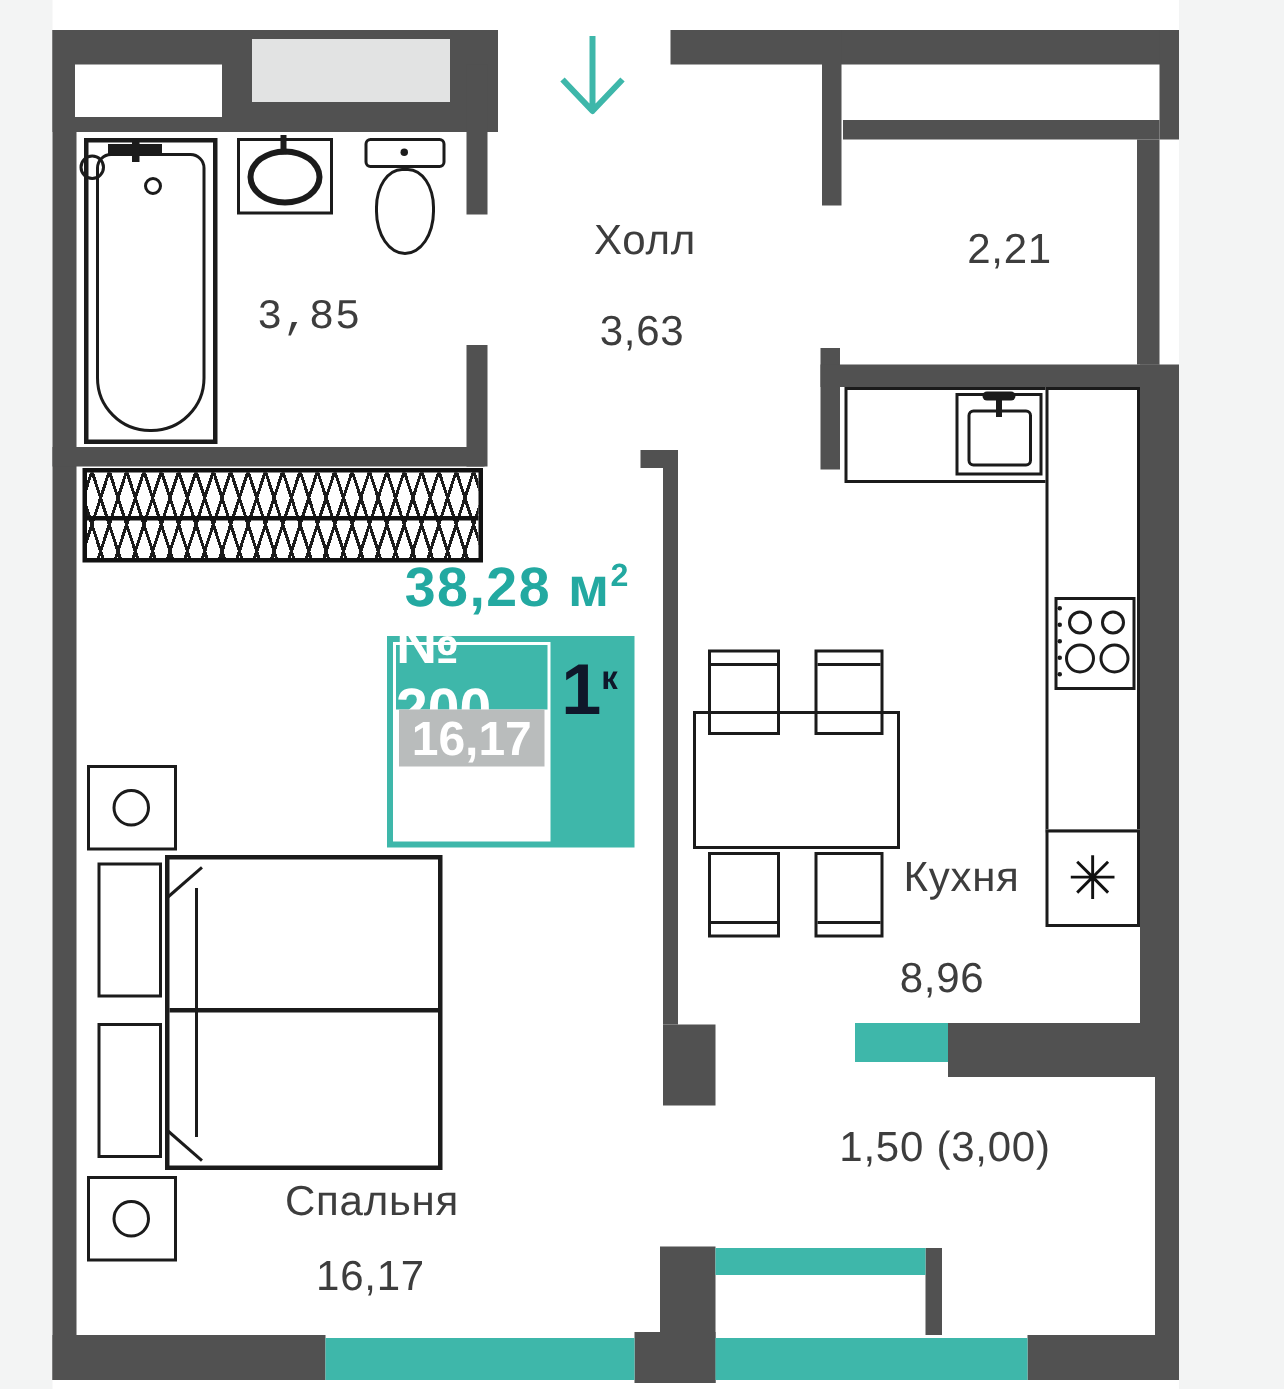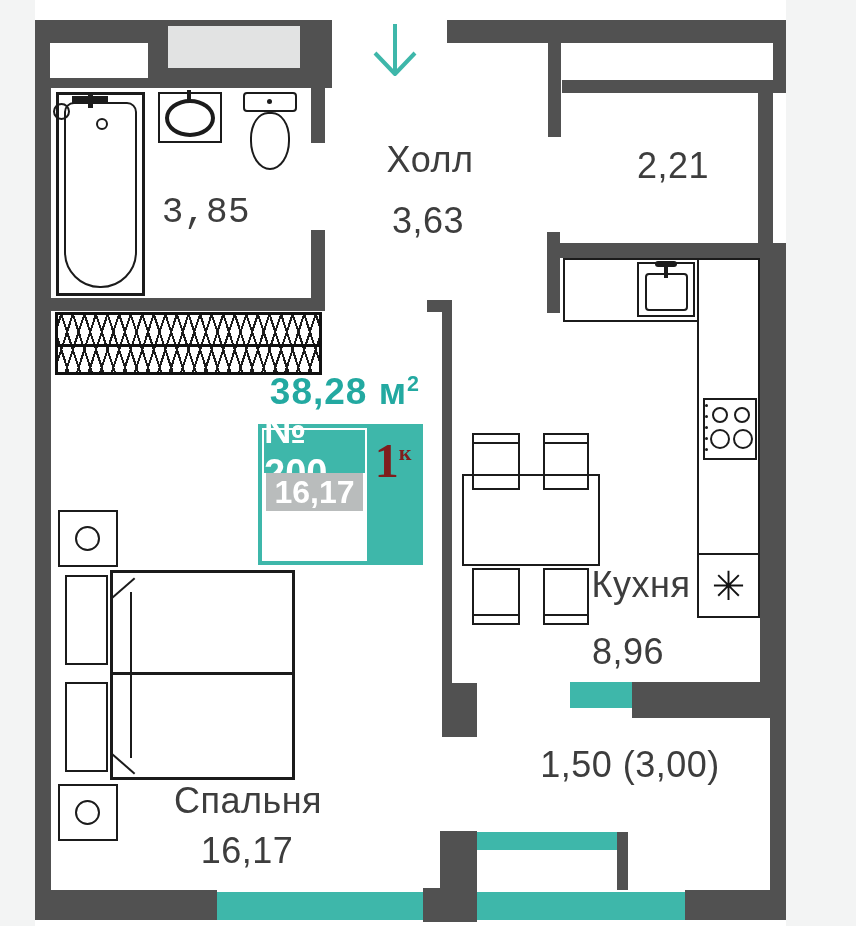--- a/index.html
+++ b/index.html
@@ -9,38 +9,38 @@
   }
   .strip{position:absolute;top:0;height:926px;background:#f3f4f4;}
   .wall{position:absolute;background:#515151;}
   .teal{position:absolute;background:#3eb7aa;}
   .shaft{position:absolute;background:#e2e3e3;}
   .niche{position:absolute;background:#ffffff;}
   .furn{position:absolute;border:2px solid #1b1b1b;background:transparent;box-sizing:border-box;}
   .furn-w{position:absolute;border:2px solid #1b1b1b;background:#ffffff;box-sizing:border-box;}
   .lbl{
     position:absolute;transform:translate(-50%,-50%);
-    font-size:36px;color:#3d3d3d;white-space:nowrap;letter-spacing:0.5px;text-align:center;
+    font-size:28px;color:#3d3d3d;white-space:nowrap;letter-spacing:0.5px;text-align:center;
   }
   .circ{border-radius:50%;}
   .blk{position:absolute;background:#1b1b1b;}
   .dot{position:absolute;background:#1b1b1b;border-radius:50%;}
   
   .title-area{
     position:absolute;left:172px;top:371px;width:248px;text-align:right;
     color:#23a9a1;font-size:37px;font-weight:700;letter-spacing:1px;
   }
   .title-area sup{font-size:0.58em;}
   
   .unit-card{
     position:absolute;left:258px;top:424px;width:165px;height:141px;
     background:#3eb7aa;box-sizing:border-box;padding:4px;display:flex;cursor:pointer;
   }
   .uc-left{width:105px;background:#ffffff;display:flex;flex-direction:column;padding:2px;box-sizing:border-box;}
-  .uc-right{flex:1;display:flex;justify-content:center;color:#7f1d1d;font-weight:700;font-family:Liberation Serif, serif;}
+  .uc-right{flex:1;display:flex;justify-content:center;color:#0f172a;font-weight:700;}
   .uc-row1{height:43px;background:#3eb7aa;color:#fff;font-weight:700;font-size:38px;
     display:flex;align-items:center;justify-content:center;}
   .uc-row2{height:40px;color:#23a9a1;font-weight:700;font-size:32px;
     display:flex;align-items:center;justify-content:center;}
   .uc-row3{height:38px;margin:0 2px 2px 2px;background:#b9bcbc;color:#fff;font-weight:700;font-size:32px;
     display:flex;align-items:center;justify-content:center;}
   .uc-rooms{font-size:48px;line-height:1;margin-top:9px;}
   .uc-rooms sup{font-size:22px;}
   .wardrobe{
     position:absolute;left:55px;top:312px;width:267px;height:63px;

